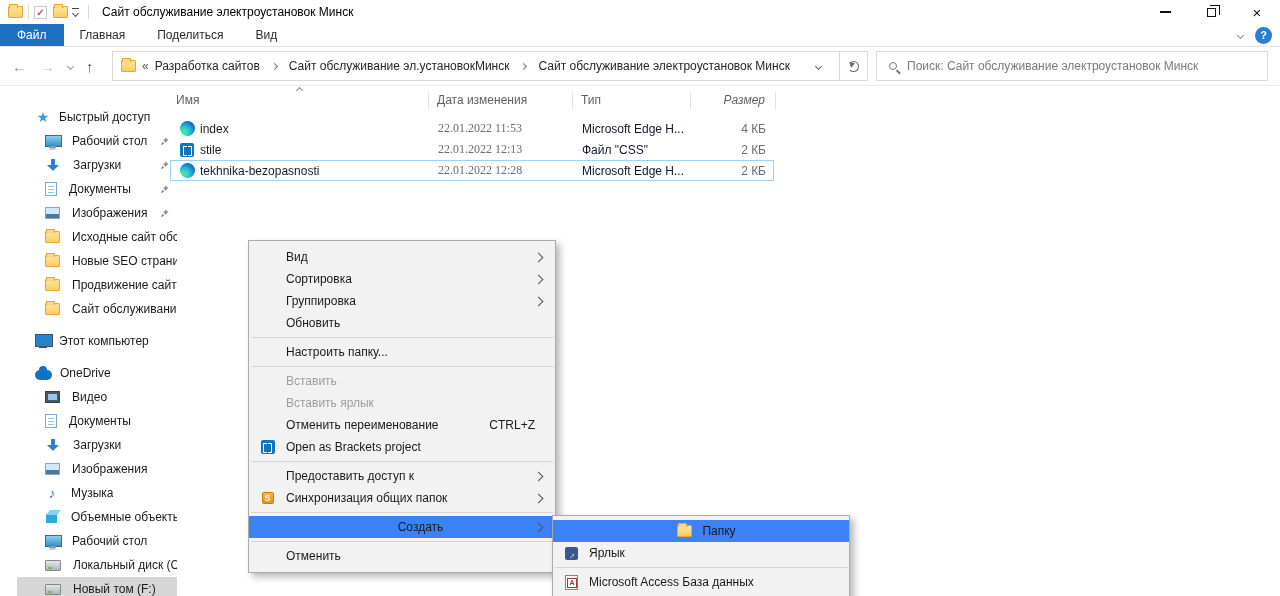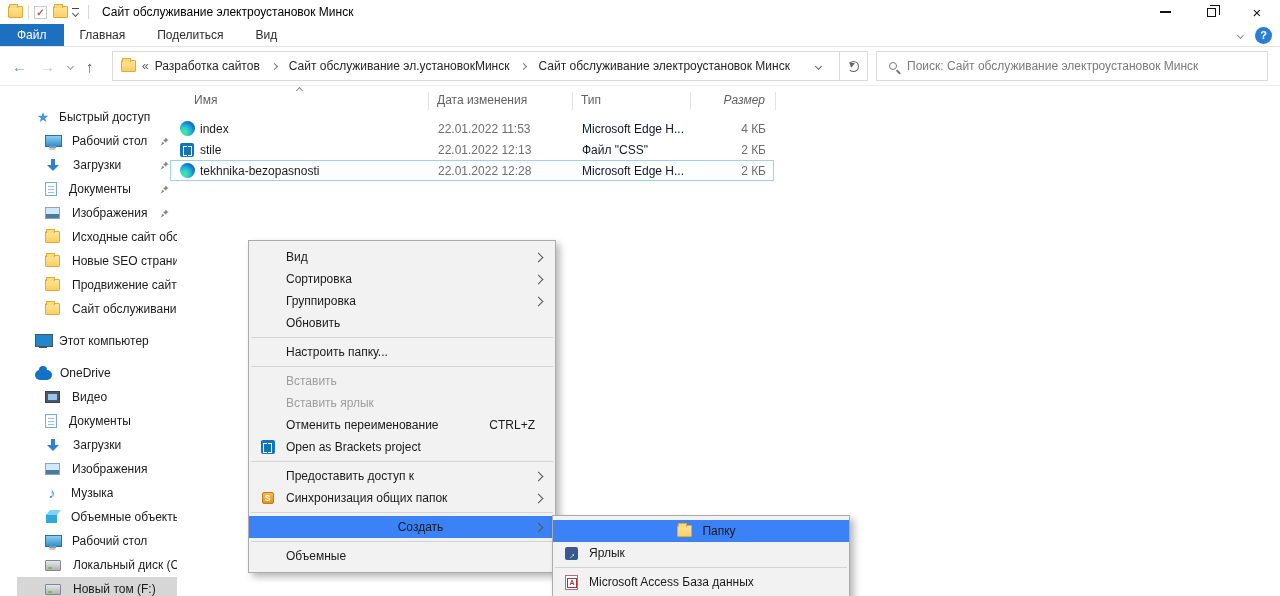--- a/index.html
+++ b/index.html
@@ -106,29 +106,29 @@
   .sidebar { position:absolute; left:0; top:0; width:160px; height:100%; padding-top:19px; overflow:hidden;margin-left:17px; }
   .srow { height:24px; display:flex; align-items:center; gap:8px; padding-left:18px; white-space:nowrap; overflow:hidden; }
   .srow.lvl2 { padding-left:28px;gap:12px; }
   .srow.gap { margin-top:8px; }
   .srow.sel { background:#d6d6d6; }
   .srow .lbl { overflow:hidden; text-overflow:clip; }
 
   .filearea { position:absolute; left:160px; top:0; right:0; height:100%; }
   .fheader { position:absolute; top:2px; left:0; right:0; height:24px; color:#616161; }
   .fheader span.colh { position:absolute; top:5px; }
-  .colh-name { left:16px;margin-left:18px; } .colh-date { left:277px; } .colh-type { left:421px; } .colh-size { left:539px; width:66px; text-align:right;font-style:italic; }
+  .colh-name { left:16px; } .colh-date { left:277px; } .colh-type { left:421px; } .colh-size { left:539px; width:66px; text-align:right;font-style:italic; }
   .hsep { position:absolute; top:4px; width:1px; height:18px; background:#e2e2e2; }
   .sortchev { position:absolute; left:137px; top:0px; }
   .frows { position:absolute; top:32px; left:10px; width:604px; }
   .frow { position:relative; height:21px; border:1px solid transparent; display:flex; align-items:center; }
   .frow.sel { border-color:#9ed0f5; background:#fdfeff; }
   .frow .ic { position:absolute; left:9px; }
   .fname { position:absolute; left:29px; color:#1c1c1c; }
-  .fdate { position:absolute; left:267px; color:#6d6d6d; }
+  .fdate { position:absolute; left:267px; color:#6d6d6d;font-family:Liberation Serif, serif; }
   .ftype { position:absolute; left:411px; color:#0f172a; }
   .fsize { position:absolute; left:500px; width:95px; text-align:right; color:#6d6d6d; }
 
   
   .ctx { position:absolute; left:248px; top:240px; width:308px; background:#f2f2f2; border:1px solid #ababab; box-shadow:4px 4px 7px rgba(0,0,0,.28); padding:5px 0; z-index:5; }
   .mi { height:22px; display:flex; align-items:center; position:relative; color:#1a1a1a; }
   .mi-gutter { width:37px; display:flex; align-items:center; justify-content:center; flex:none; }
   .mi.hl { background:#3b82f6;justify-content:center; }
   .mi.dis { color:#9d9d9d; }
   .mi-short { margin-left:auto; margin-right:20px; }
@@ -402,21 +402,21 @@
     </div>
   <div class="msep"></div>
   <div class="mi hl">
       <span class="mi-gutter"></span>
       <span>Создать</span>
       <span class="chev r mi-arrow"></span>
     </div>
   <div class="msep"></div>
   <div class="mi">
       <span class="mi-gutter"></span>
-      <span>Объемные</span>
+      <span>Отменить</span>
     </div>
 </div>
 
 <div class="sub">
   <div class="mi hl">
       <span class="mi-gutter">
         <span class="ic ic-folder"></span>
       </span>
       <span>Папку</span>
     </div>

